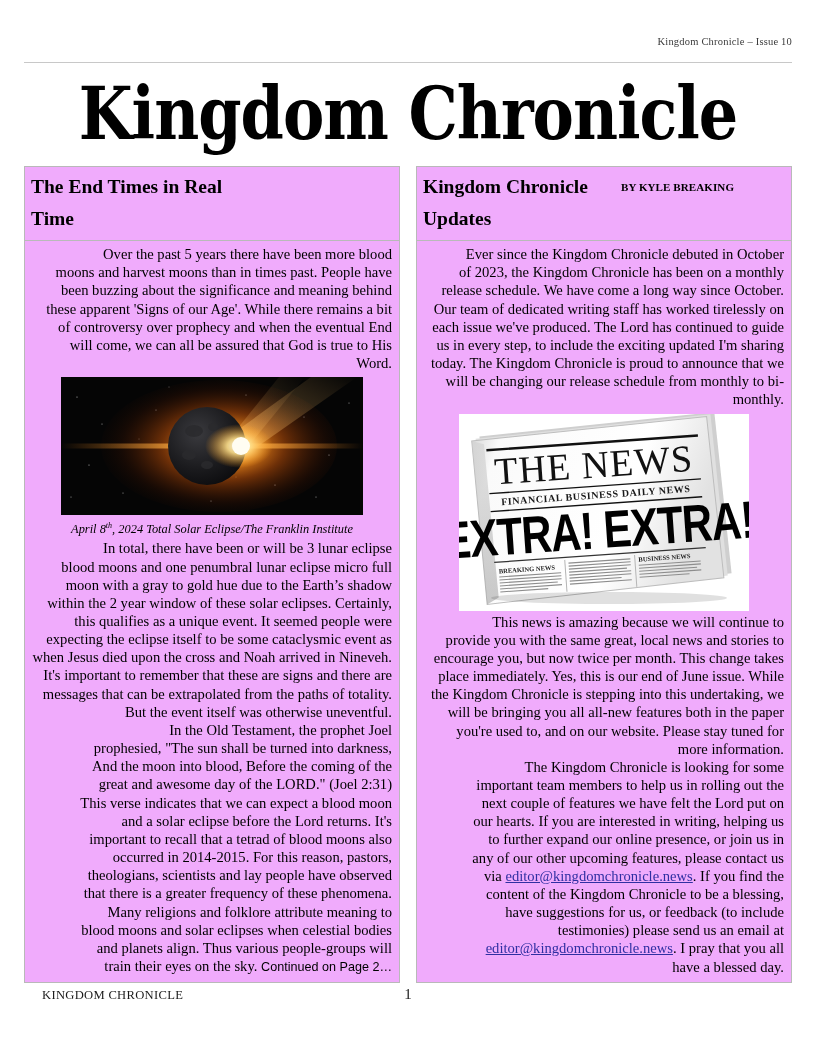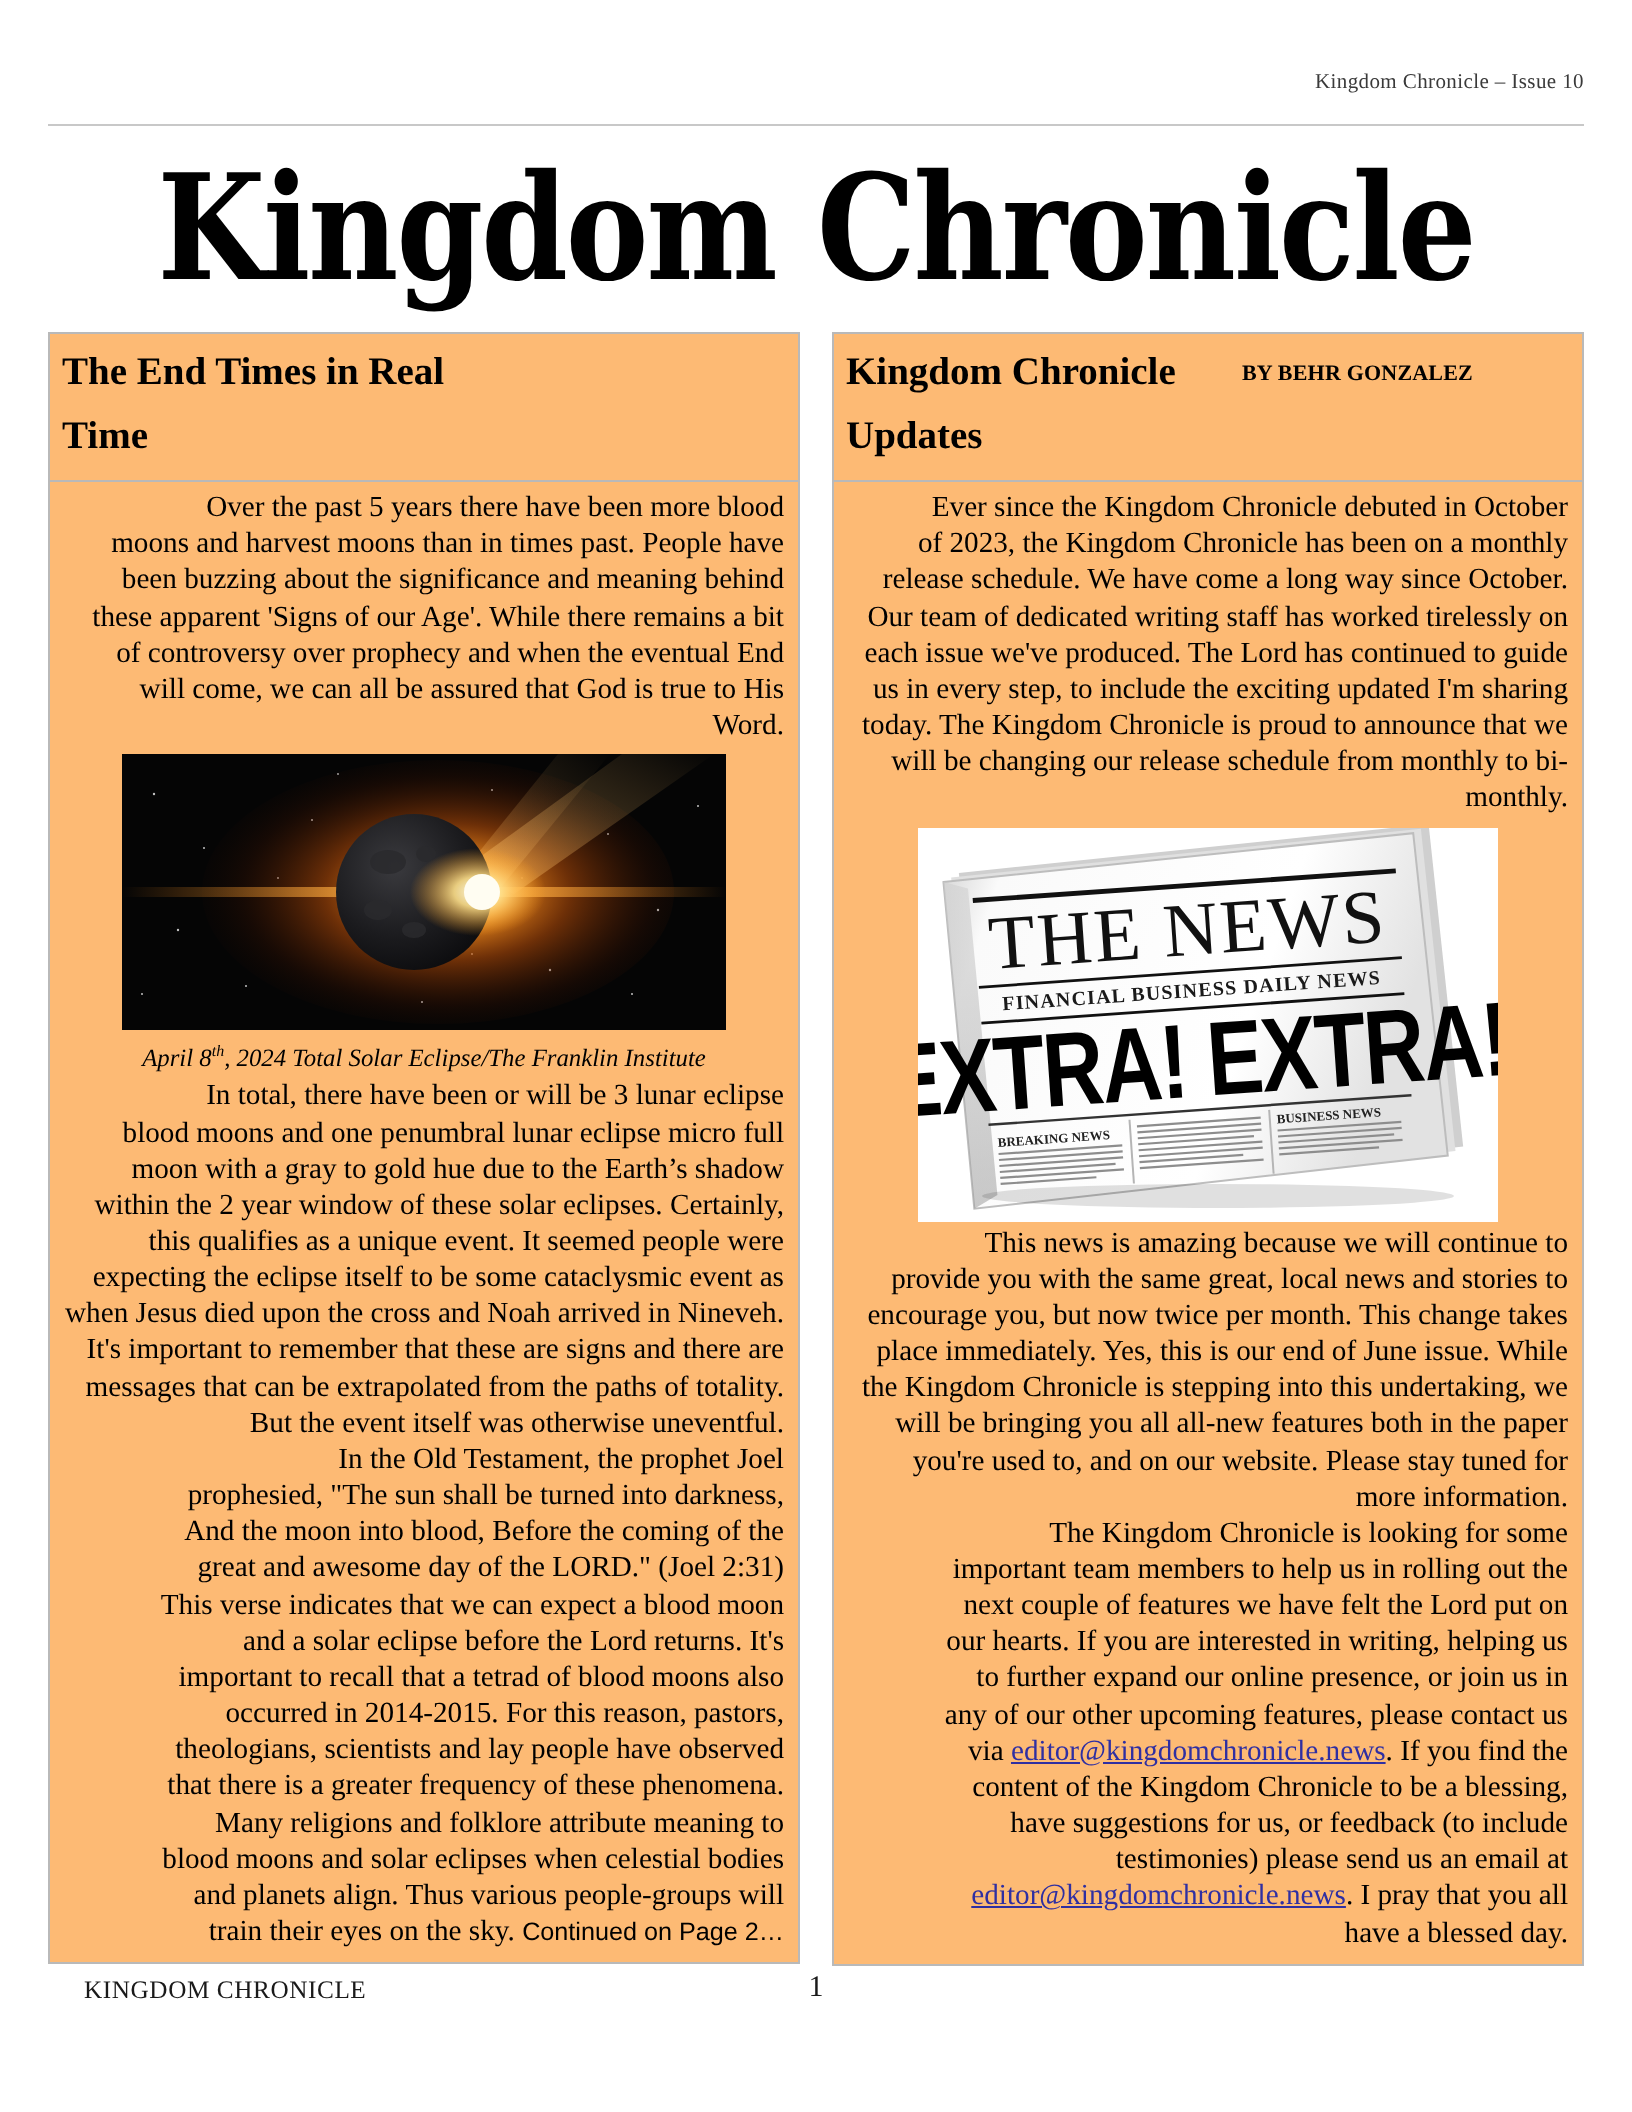--- a/index.html
+++ b/index.html
@@ -49,21 +49,21 @@
     position:absolute; left:24px; top:166px;
     width:768px;
     display:flex;
     gap:16px;
     align-items:flex-start;
   }
   .col {
     width:376px;
     border:1px solid #b9b9b9;
     box-sizing:border-box;
-    background:#fdba74;
+    background:#f0abfc;
   }
   .col-head {
     display:flex;
     align-items:flex-start;
     border-bottom:1px solid #b9b9b9;
     padding:4px 6px 6px 4px;
     min-height:56px;
     box-sizing:border-box;
   }
   .headline {
@@ -267,21 +267,21 @@
 
         <p class="para">In total, there have been or will be 3 lunar eclipse blood moons and one penumbral lunar eclipse micro full moon with a gray to gold hue due to the Earth’s shadow within the 2 year window of these solar eclipses. Certainly, this qualifies as a unique event. It seemed people were expecting the eclipse itself to be some cataclysmic event as when Jesus died upon the cross and Noah arrived in Nineveh. It's important to remember that these are signs and there are messages that can be extrapolated from the paths of totality. But the event itself was otherwise uneventful.</p>
         <p class="para"><span>In the Old Testament, the prophet Joel prophesied, "The sun shall be turned into darkness, And the moon into blood, Before the coming of the great and awesome day of the LORD." (Joel 2:31) This verse indicates that we can expect a blood moon and a solar eclipse before the Lord returns. It's important to recall that a tetrad of blood moons also occurred in 2014-2015. For this reason, pastors, theologians, scientists and lay people have observed that there is a greater frequency of these phenomena. Many religions and folklore attribute meaning to blood moons and solar eclipses when celestial bodies and planets align. Thus various people-groups will train their eyes on the sky. </span><span class="continued">Continued on Page 2…</span></p>
       </div>
     </div>
 
     <div class="col right">
       <div class="col-head">
         <div class="headline">Kingdom Chronicle Updates</div>
         <div class="byline">
-          <div class="byline-author">BY BEHR GONZALEZ</div>
+          <div class="byline-author">BY KYLE BREAKING</div>
         </div>
       </div>
       <div class="col-body">
         <p class="para">Ever since the Kingdom Chronicle debuted in October of 2023, the Kingdom Chronicle has been on a monthly release schedule. We have come a long way since October. Our team of dedicated writing staff has worked tirelessly on each issue we've produced. The Lord has continued to guide us in every step, to include the exciting updated I'm sharing today. The Kingdom Chronicle is proud to announce that we will be changing our release schedule from monthly to bi-monthly.</p>
 
         <figure>
           <div class="news-wrap">
             <svg class="news-svg" viewBox="0 0 290 197" xmlns="http://www.w3.org/2000/svg">
               <defs>
                 <linearGradient id="paperShade" x1="0" y1="0" x2="1" y2="0.3">

